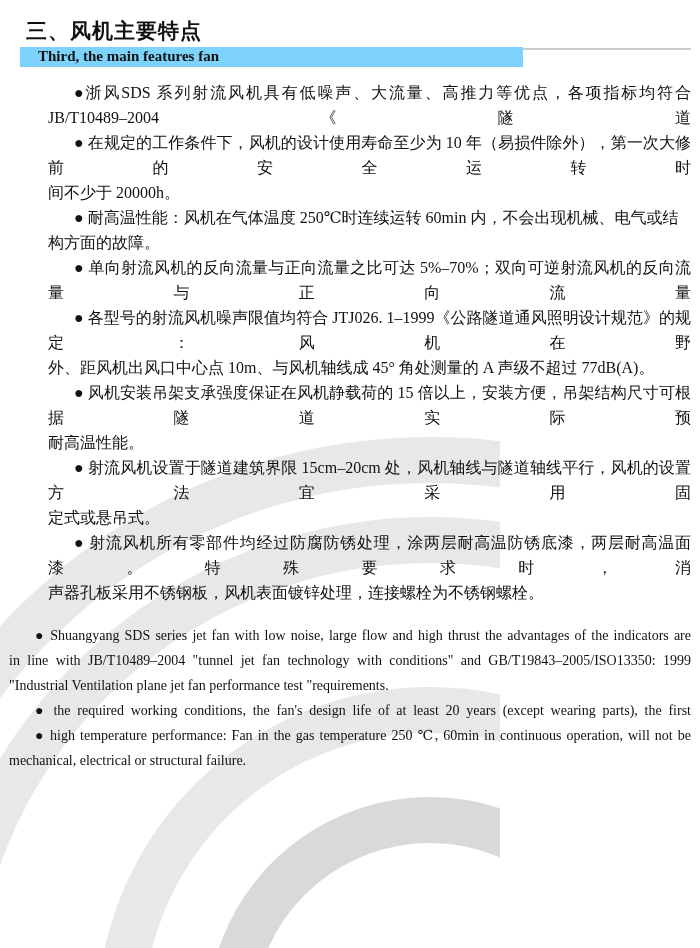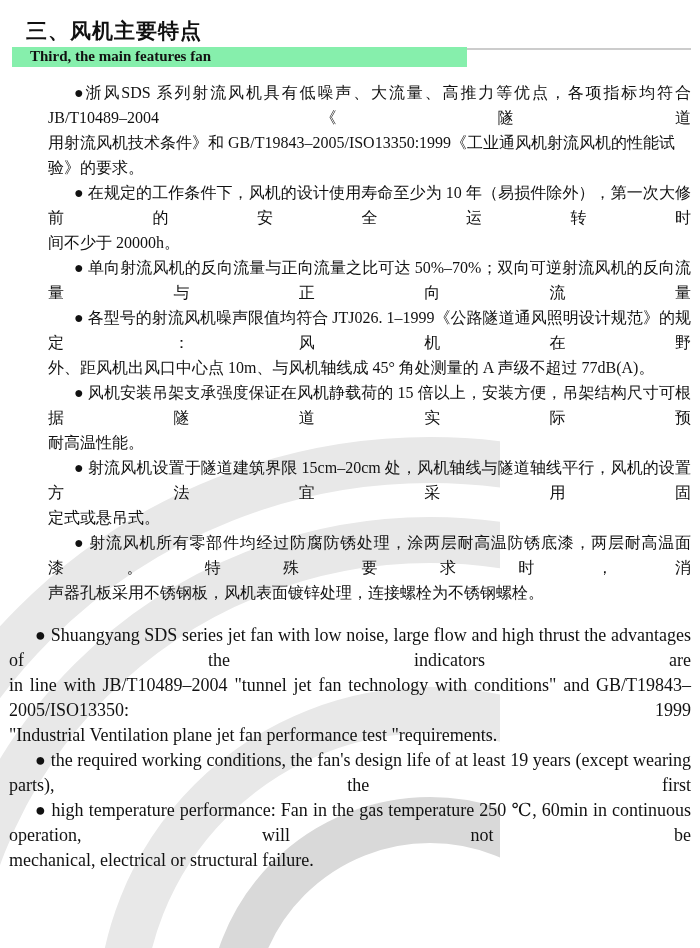--- a/index.html
+++ b/index.html
@@ -27,43 +27,43 @@
     font-weight:bold;
     letter-spacing:1px;
     line-height:26px;
   }
   .bar-row{
     display:flex;
     align-items:flex-start;
     margin-top:3px;
   }
   .subtitle-bar{
-    margin-left:3px;
-    width:455px;
+    margin-left:11px;
+    width:503px;
     box-sizing:border-box;
-    background:#86efac;
+    background:#7dd3fc;
     padding:1px 0 2px 18px;
     font-size:15px;
     font-weight:bold;
     line-height:17px;
   }
   .header-rule{
     flex:1;
     height:2px;
     background:#cccccc;
     margin-top:1px;
   }
   .cn{margin-top:13px;margin-left:39px;}
   .en{margin-top:18px;}
   .ln{
     line-height:25px;
     white-space:nowrap;
   }
   .cn .ln{font-size:16px;white-space:normal;}
-  .en .ln{font-size:18px;white-space:normal;}
+  .en .ln{font-size:14px;white-space:normal;}
   .first{text-indent:26px;}
   .j{
     text-align:justify;
     text-align-last:justify;
   }
 </style>
 </head>
 <body>
 
 <svg class="watermark" width="700" height="948" viewBox="0 0 700 948" aria-hidden="true">
@@ -86,37 +86,37 @@
 
   <div class="bar-row">
     <div class="subtitle-bar">
       <span>Third, the main features fan</span>
     </div>
     <div class="header-rule"></div>
   </div>
 
   <div class="cn">
     <div class="ln first j">●浙风SDS 系列射流风机具有低噪声、大流量、高推力等优点，各项指标均符合 JB/T10489–2004《隧道</div>
-    <div class="ln">用射流风机技术条件》和 GB/T19843–2005/ISO13350:1999《工业通风机射流风机的性能试验》的要求。</div>
     <div class="ln first j">● 在规定的工作条件下，风机的设计使用寿命至少为 10 年（易损件除外），第一次大修前的安全运转时</div>
     <div class="ln">间不少于 20000h。</div>
-    <div class="ln first j">● 单向射流风机的反向流量与正向流量之比可达 50%–70%；双向可逆射流风机的反向流量与正向流量</div>
+    <div class="ln first">● 耐高温性能：风机在气体温度 250℃时连续运转 60min 内，不会出现机械、电气或结构方面的故障。</div>
+    <div class="ln first j">● 单向射流风机的反向流量与正向流量之比可达 5%–70%；双向可逆射流风机的反向流量与正向流量</div>
     <div class="ln first j">● 各型号的射流风机噪声限值均符合 JTJ026. 1–1999《公路隧道通风照明设计规范》的规定：风机在野</div>
     <div class="ln">外、距风机出风口中心点 10m、与风机轴线成 45°  角处测量的 A 声级不超过 77dB(A)。</div>
     <div class="ln first j">● 风机安装吊架支承强度保证在风机静载荷的 15 倍以上，安装方便，吊架结构尺寸可根据隧道实际预</div>
     <div class="ln">耐高温性能。</div>
     <div class="ln first j">● 射流风机设置于隧道建筑界限 15cm–20cm 处，风机轴线与隧道轴线平行，风机的设置方法宜采用固</div>
     <div class="ln">定式或悬吊式。</div>
     <div class="ln first j">● 射流风机所有零部件均经过防腐防锈处理，涂两层耐高温防锈底漆，两层耐高温面漆。特殊要求时，消</div>
     <div class="ln">声器孔板采用不锈钢板，风机表面镀锌处理，连接螺栓为不锈钢螺栓。</div>
   </div>
 
   <div class="en">
     <div class="ln first j">● Shuangyang SDS series jet fan with low noise, large flow and high thrust the advantages of the indicators are</div>
     <div class="ln j">in line with JB/T10489–2004 "tunnel jet fan technology with conditions" and GB/T19843–2005/ISO13350: 1999</div>
     <div class="ln">"Industrial Ventilation plane jet fan performance test "requirements.</div>
-    <div class="ln first j">● the required working conditions, the fan's design life of at least 19 years  (except wearing parts), the first</div>
+    <div class="ln first j">● the required working conditions, the fan's design life of at least 20 years  (except wearing parts), the first</div>
     <div class="ln first j">● high temperature performance: Fan in the gas temperature 250 ℃, 60min in continuous operation, will not be</div>
     <div class="ln">mechanical, electrical or structural failure.</div>
 
   </div>
 
 </div>
 
 </body></html>

